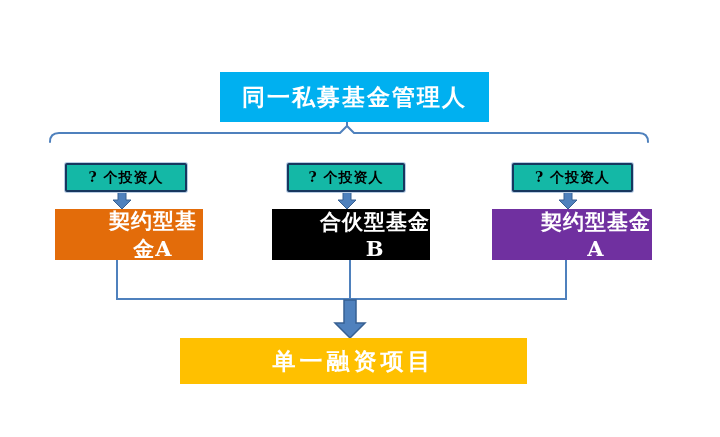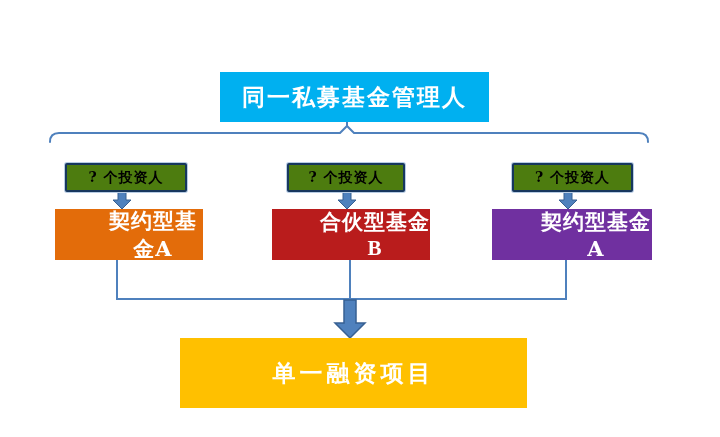--- a/index.html
+++ b/index.html
@@ -10,37 +10,37 @@
   .abs{position:absolute;}
   .box{
     display:flex;align-items:center;justify-content:center;
     box-sizing:border-box;text-align:center;
   }
   .manager-box{
     left:213px;top:72px;width:269px;height:50px;
     color:#ffffff;font-weight:bold;font-size:23px;letter-spacing:2px;margin-left:7px;
   }
   .investor-box{
-    top:163px;height:29px;background:#4d7c0f;
+    top:163px;height:29px;background:#14b8a6;
     border:2px solid #17375E;border-radius:2px;
     color:#000000;font-weight:bold;font-size:14px;letter-spacing:1px;
     box-shadow:0 0 0 1px #b8cce4;
   }
   .inv-left{left:65px;width:122px;}
   .inv-mid{left:287px;width:118px;}
   .inv-right{left:512px;width:121px;}
   .fund-box{
     top:209px;height:51px;
     color:#ffffff;font-weight:bold;font-size:21px;letter-spacing:1px;padding-left:48px;
   }
   .fund-a{left:55px;width:148px;}
   .fund-b{left:272px;width:158px;}
   .fund-c{left:492px;width:160px;}
   .project-box{
-    left:180px;top:338px;width:347px;height:70px;
+    left:180px;top:338px;width:347px;height:46px;
     color:#ffffff;font-weight:bold;font-size:23px;letter-spacing:4px;
   }
   svg{position:absolute;left:0;top:0;pointer-events:none;}
 </style>
 </head>
 <body>
 
 <div id="canvas">
 
   <svg width="720" height="437" viewBox="0 0 720 437">
@@ -77,21 +77,21 @@
   <div class="abs box investor-box inv-mid">
     <span>?  个投资人</span>
   </div>
   <div class="abs box investor-box inv-right">
     <span>?  个投资人</span>
   </div>
 
   <div class="abs box fund-box fund-a" style="background-color: rgb(227, 108, 10);">
     <span>契约型基金A</span>
   </div>
-  <div class="abs box fund-box fund-b" style="background-color: #b91c1c; font-family: Liberation Serif, serif;">
+  <div class="abs box fund-box fund-b" style="background-color: #000000;">
     <span>合伙型基金B</span>
   </div>
   <div class="abs box fund-box fund-c" style="background-color: rgb(112, 48, 160);">
     <span>契约型基金A</span>
   </div>
 
   <div class="abs box project-box" style="background-color: rgb(255, 192, 0);">
     <span>单一融资项目</span>
   </div>
 

